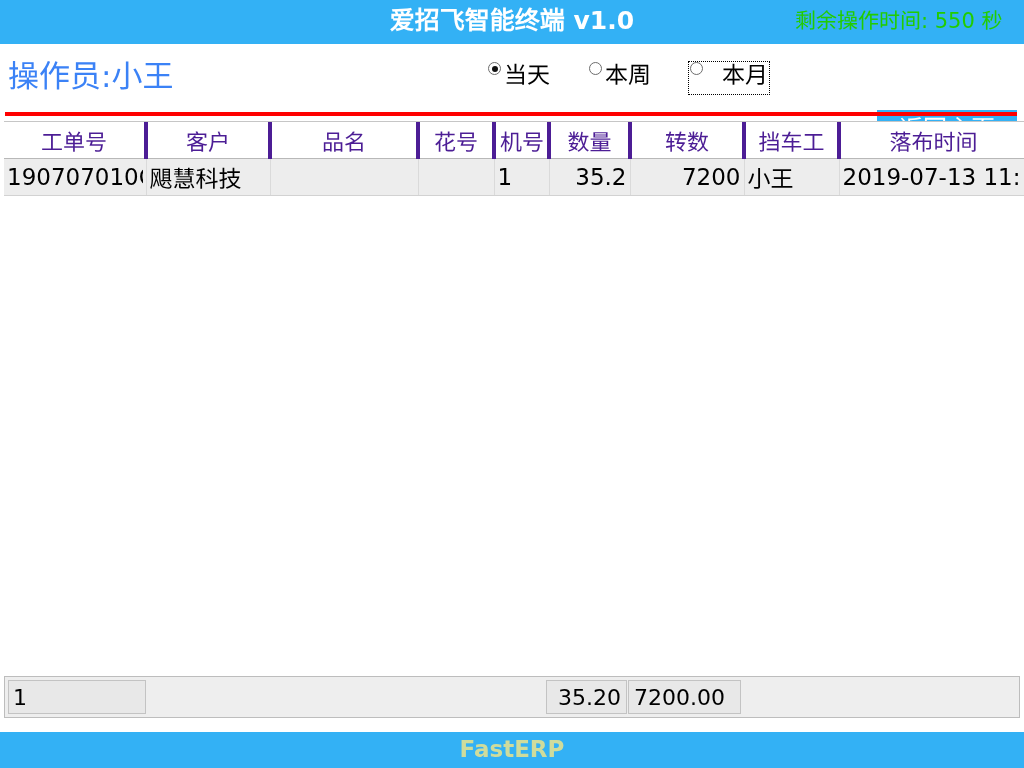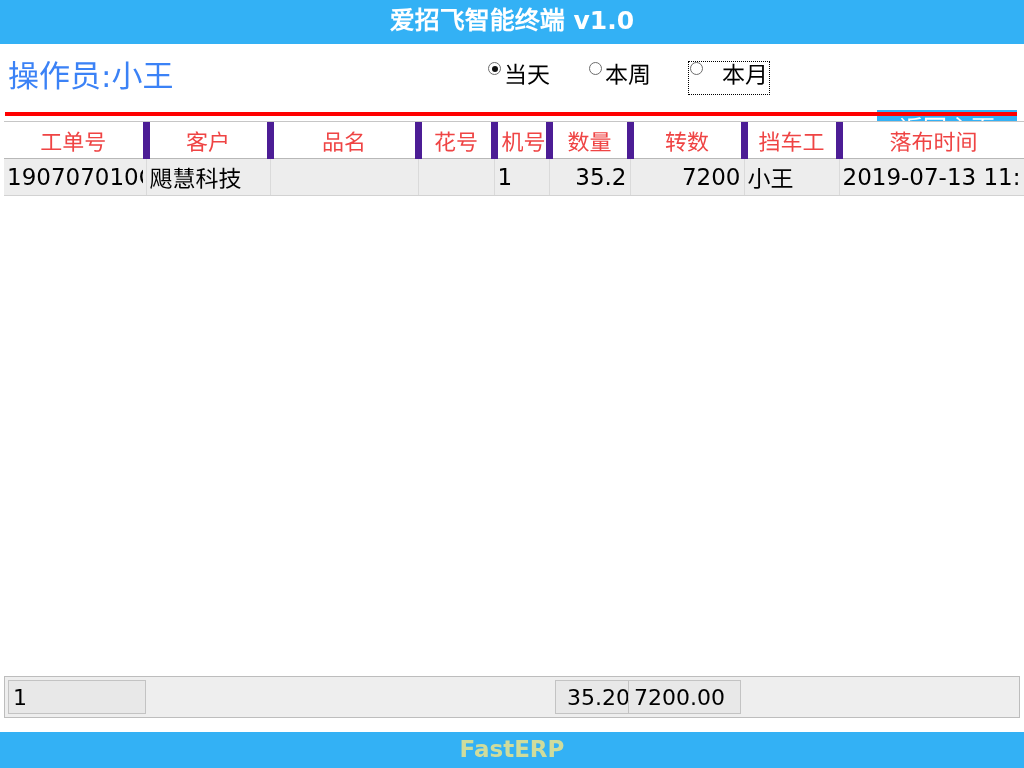--- a/index.html
+++ b/index.html
@@ -162,25 +162,25 @@
   }
   table.grid {
     border-collapse: collapse;
     table-layout: fixed;
     width: 1024px;
     font-size: 22px;
   }
   table.grid th {
     height: 36px;
     background: #ffffff;
-    color: #ef4444;
+    color: #4c1d95;
     font-weight: normal;
     font-size: 22px;
     text-align: center;
-    border-right: 7px solid #4c1d95;
+    border-right: 4px solid #4c1d95;
     border-bottom: 1px solid #b8b8b8;
     padding: 0 4px;
     overflow: hidden;
     white-space: nowrap;
   }
   table.grid td {
     height: 36px;
     background: #ededed;
     color: #000000;
     border-right: 1px solid #dadada;
@@ -216,21 +216,21 @@
     line-height: 34px;
     background: #e8e8e8;
     border: 1px solid #c3c3c3;
     box-sizing: border-box;
     font-size: 22px;
     color: #000000;
     overflow: hidden;
     white-space: nowrap;
   }
   .summary-count { left: 3px; width: 138px; text-align: left; padding-left: 4px; }
-  .summary-qty   { left: 541px; width: 81px; text-align: right; padding-right: 5px; margin-left: 9px; }
+  .summary-qty   { left: 541px; width: 81px; text-align: right; padding-right: 5px; }
   .summary-rev   { left: 623px; width: 113px; text-align: right; padding-right: 15px; }
 
   
   .brandbar {
     position: absolute;
     left: 0;
     top: 732px;
     width: 1024px;
     height: 36px;
     background: #33b1f5;
@@ -242,20 +242,21 @@
     white-space: nowrap;
   }
 </style>
 </head>
 <body>
 
 <div id="app">
 
   <div class="titlebar">
     <div class="titlebar-title">爱招飞智能终端 v1.0</div>
+    <div class="titlebar-timer">剩余操作时间: 550 秒</div>
   </div>
 
   <div class="toolbar">
     <div class="operator-label">操作员:小王</div>
 
     <div class="radio-group">
       <label class="radio-item">
         <span class="radio-mark checked"></span>
         <span class="radio-text">当天</span>
       </label>

